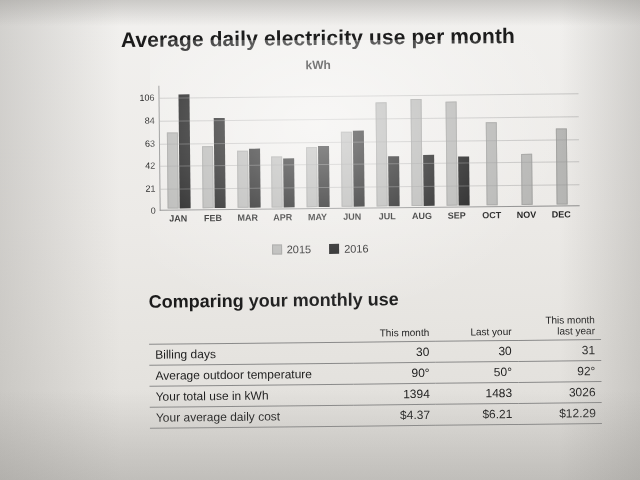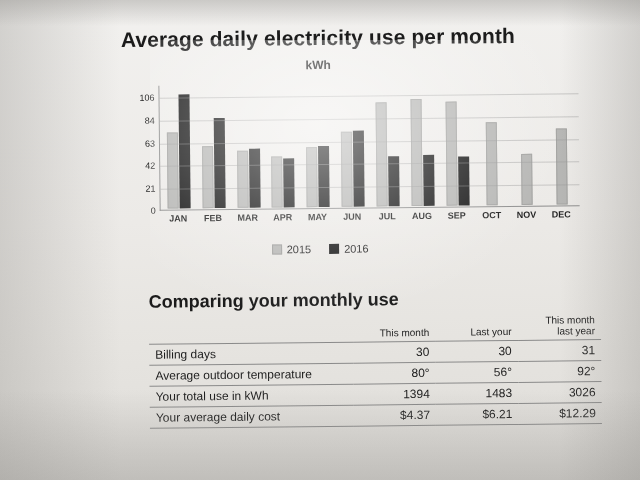--- a/index.html
+++ b/index.html
@@ -324,22 +324,22 @@
       </thead>
       <tbody>
           <tr>
             <td class="label">Billing days</td>
             <td class="num">30</td>
             <td class="num">30</td>
             <td class="num">31</td>
           </tr>
           <tr>
             <td class="label">Average outdoor temperature</td>
-            <td class="num">80°</td>
-            <td class="num">56°</td>
+            <td class="num">90°</td>
+            <td class="num">50°</td>
             <td class="num">92°</td>
           </tr>
           <tr>
             <td class="label">Your total use in kWh</td>
             <td class="num">1394</td>
             <td class="num">1483</td>
             <td class="num">3026</td>
           </tr>
           <tr class="last">
             <td class="label">Your average daily cost</td>

